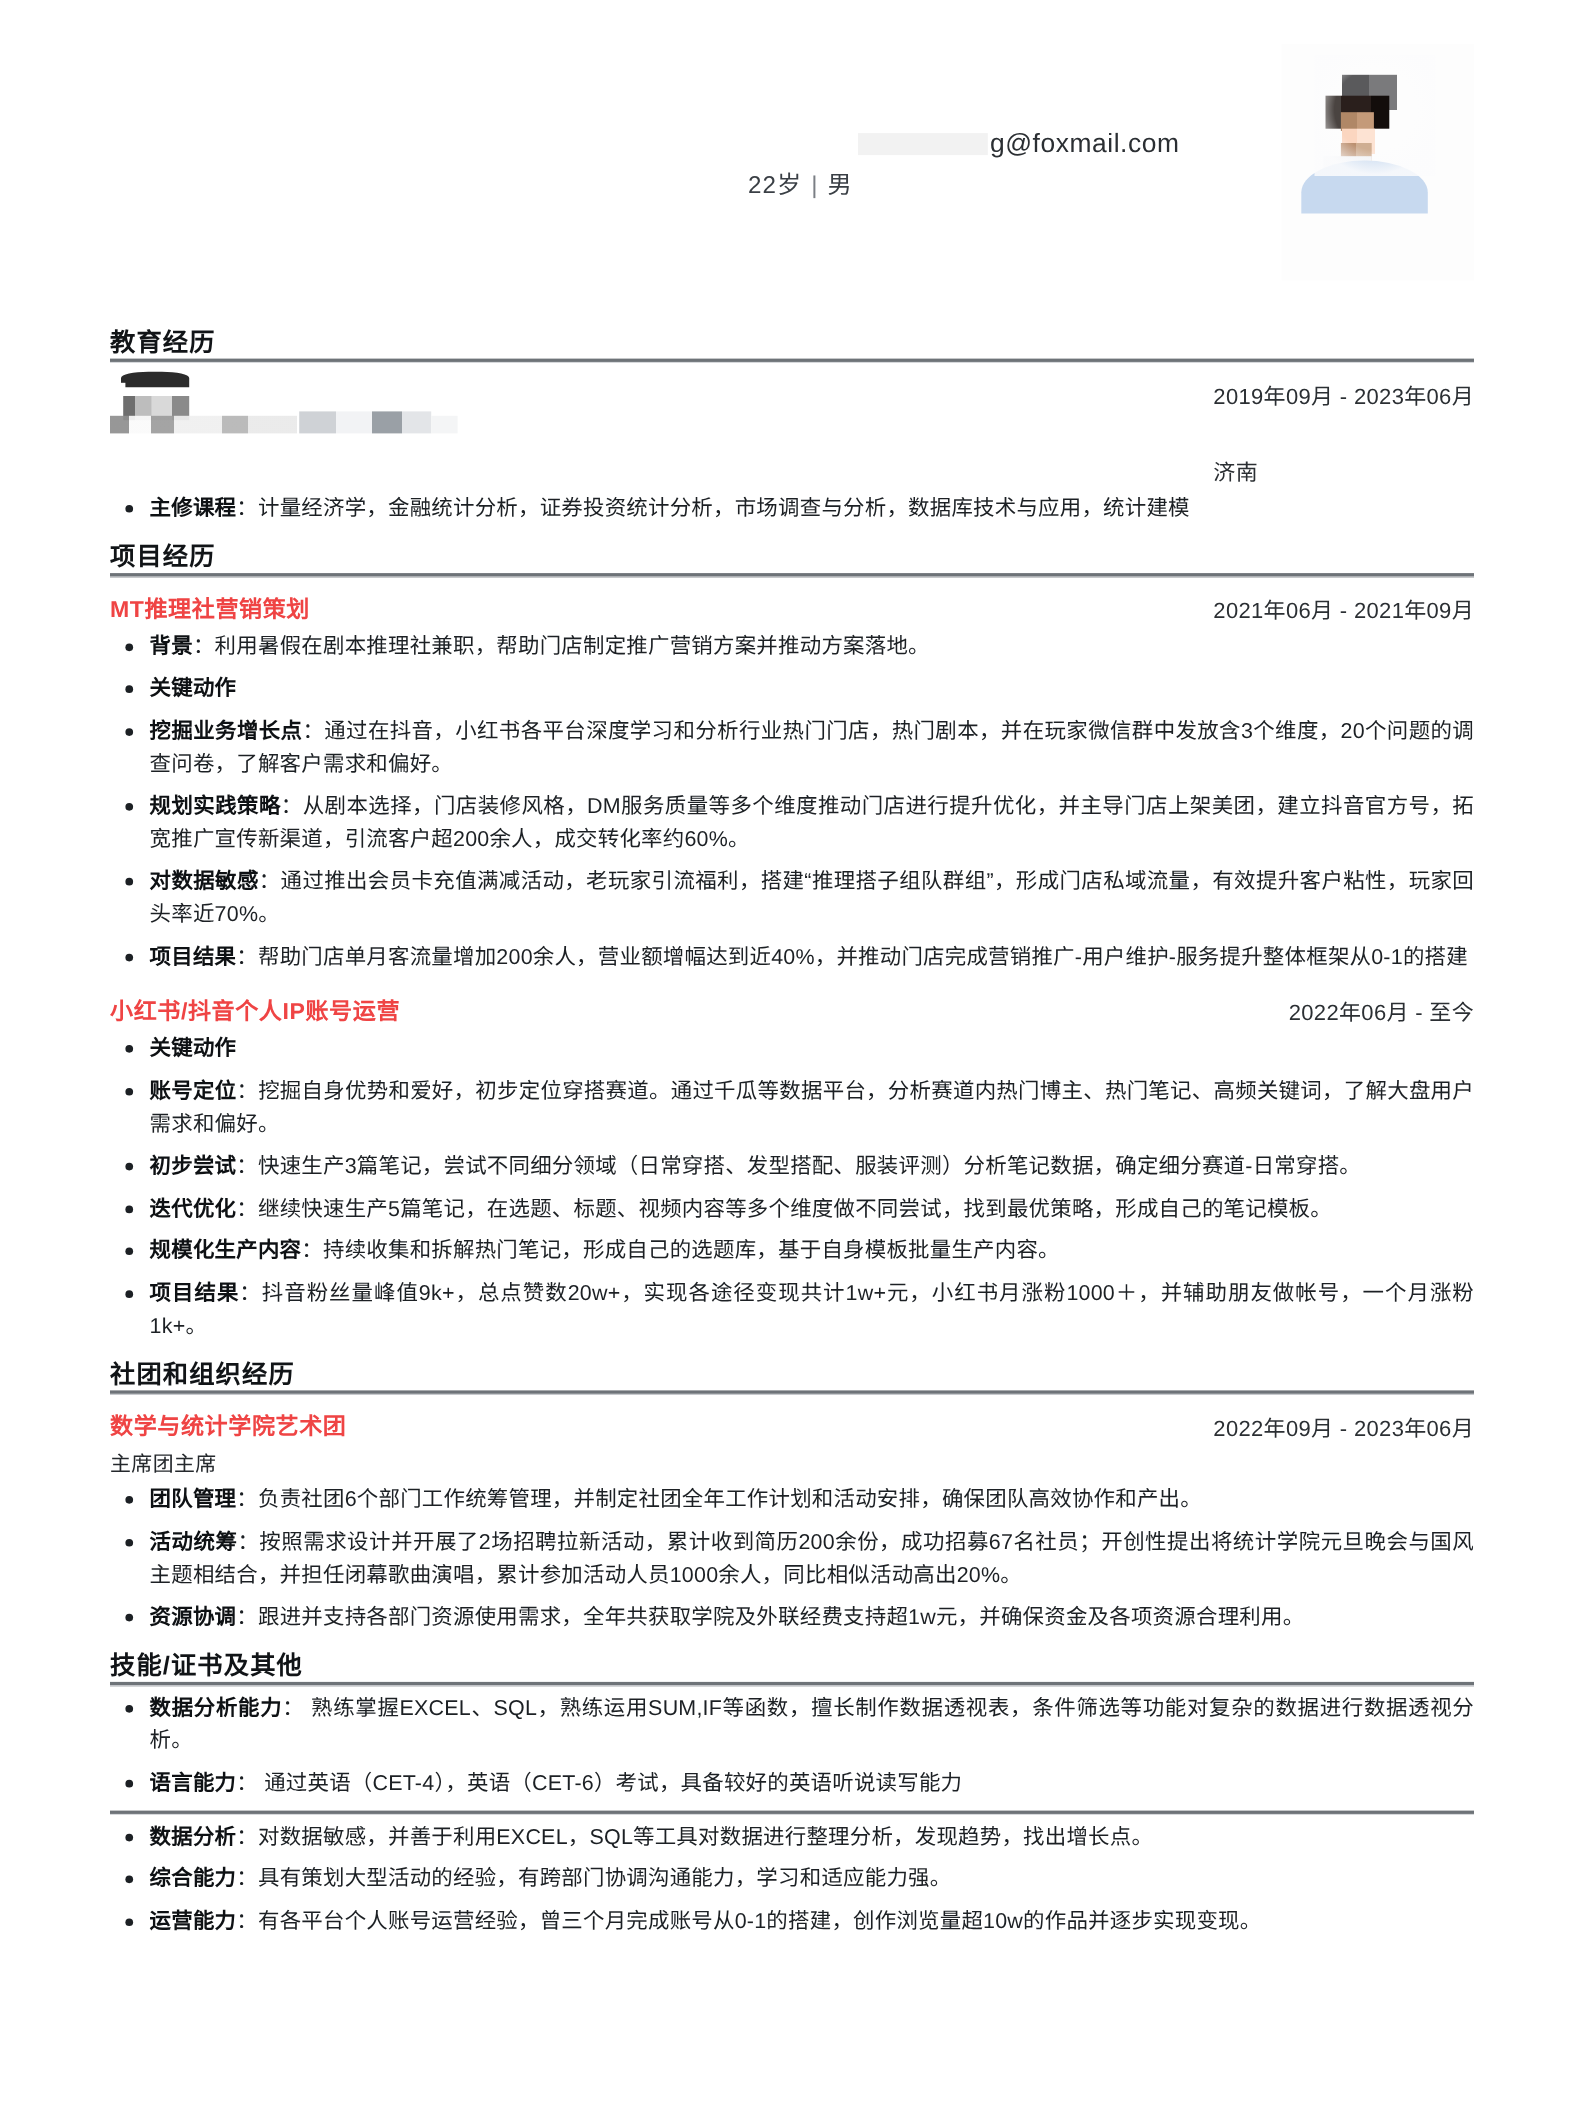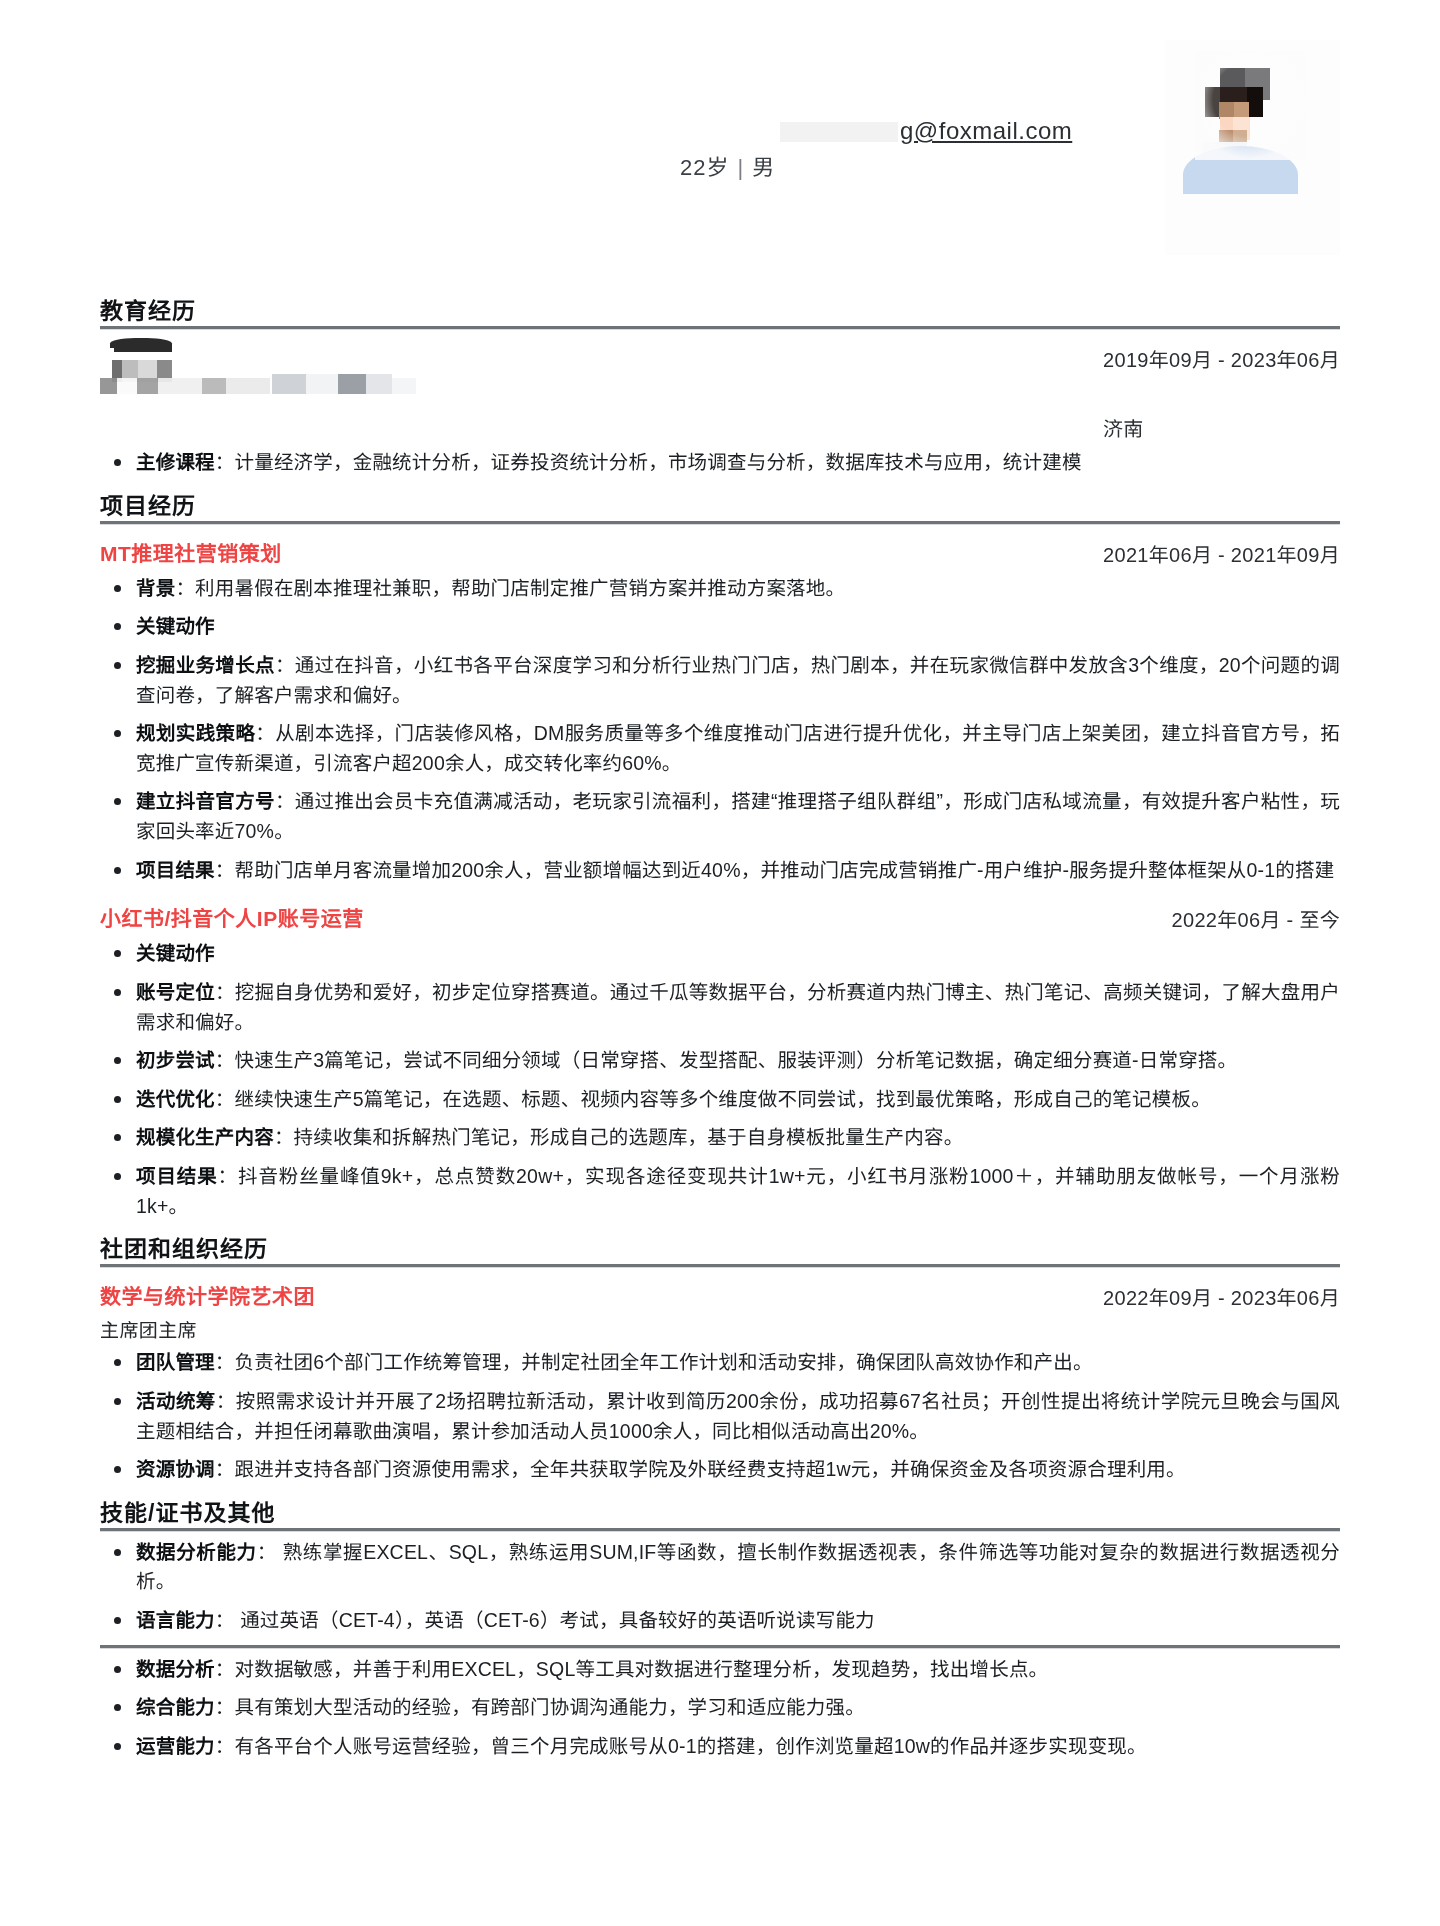--- a/index.html
+++ b/index.html
@@ -38,21 +38,20 @@
     text-align: left;
   }
   .email {
     font-size: 24px;
     color: #2b2f33;
     letter-spacing: .5px;
     white-space: nowrap;
     position: absolute;
     left: 100px;
     top: -18px;
-    text-decoration: underline;
   }
   .email .redact {
     display: inline-block;
     width: 118px;
     height: 20px;
     vertical-align: -3px;
     background: #f2f2f2;
     margin-right: 2px;
   }
   .meta {
@@ -246,21 +245,21 @@
     <div class="entry">
       <div class="entry-row">
         <div class="entry-title">MT推理社营销策划</div>
         <div class="entry-date">2021年06月  -  2021年09月</div>
       </div>
       <ul class="bul">
         <li><b>背景</b><span>：利用暑假在剧本推理社兼职，帮助门店制定推广营销方案并推动方案落地。</span></li>
         <li><b>关键动作</b><span></span></li>
         <li><b>挖掘业务增长点</b><span>：通过在抖音，小红书各平台深度学习和分析行业热门门店，热门剧本，并在玩家微信群中发放含3个维度，20个问题的调查问卷，了解客户需求和偏好。</span></li>
         <li><b>规划实践策略</b><span>：从剧本选择，门店装修风格，DM服务质量等多个维度推动门店进行提升优化，并主导门店上架美团，建立抖音官方号，拓宽推广宣传新渠道，引流客户超200余人，成交转化率约60%。</span></li>
-        <li><b>建立抖音官方号</b><span>：通过推出会员卡充值满减活动，老玩家引流福利，搭建“推理搭子组队群组”，形成门店私域流量，有效提升客户粘性，玩家回头率近70%。</span></li>
+        <li><b>对数据敏感</b><span>：通过推出会员卡充值满减活动，老玩家引流福利，搭建“推理搭子组队群组”，形成门店私域流量，有效提升客户粘性，玩家回头率近70%。</span></li>
         <li><b>项目结果</b><span>：帮助门店单月客流量增加200余人，营业额增幅达到近40%，并推动门店完成营销推广-用户维护-服务提升整体框架从0-1的搭建</span></li>
       </ul>
     </div>
 
     <div class="entry">
       <div class="entry-row">
         <div class="entry-title">小红书/抖音个人IP账号运营</div>
         <div class="entry-date">2022年06月  -  至今</div>
       </div>
       <ul class="bul">

